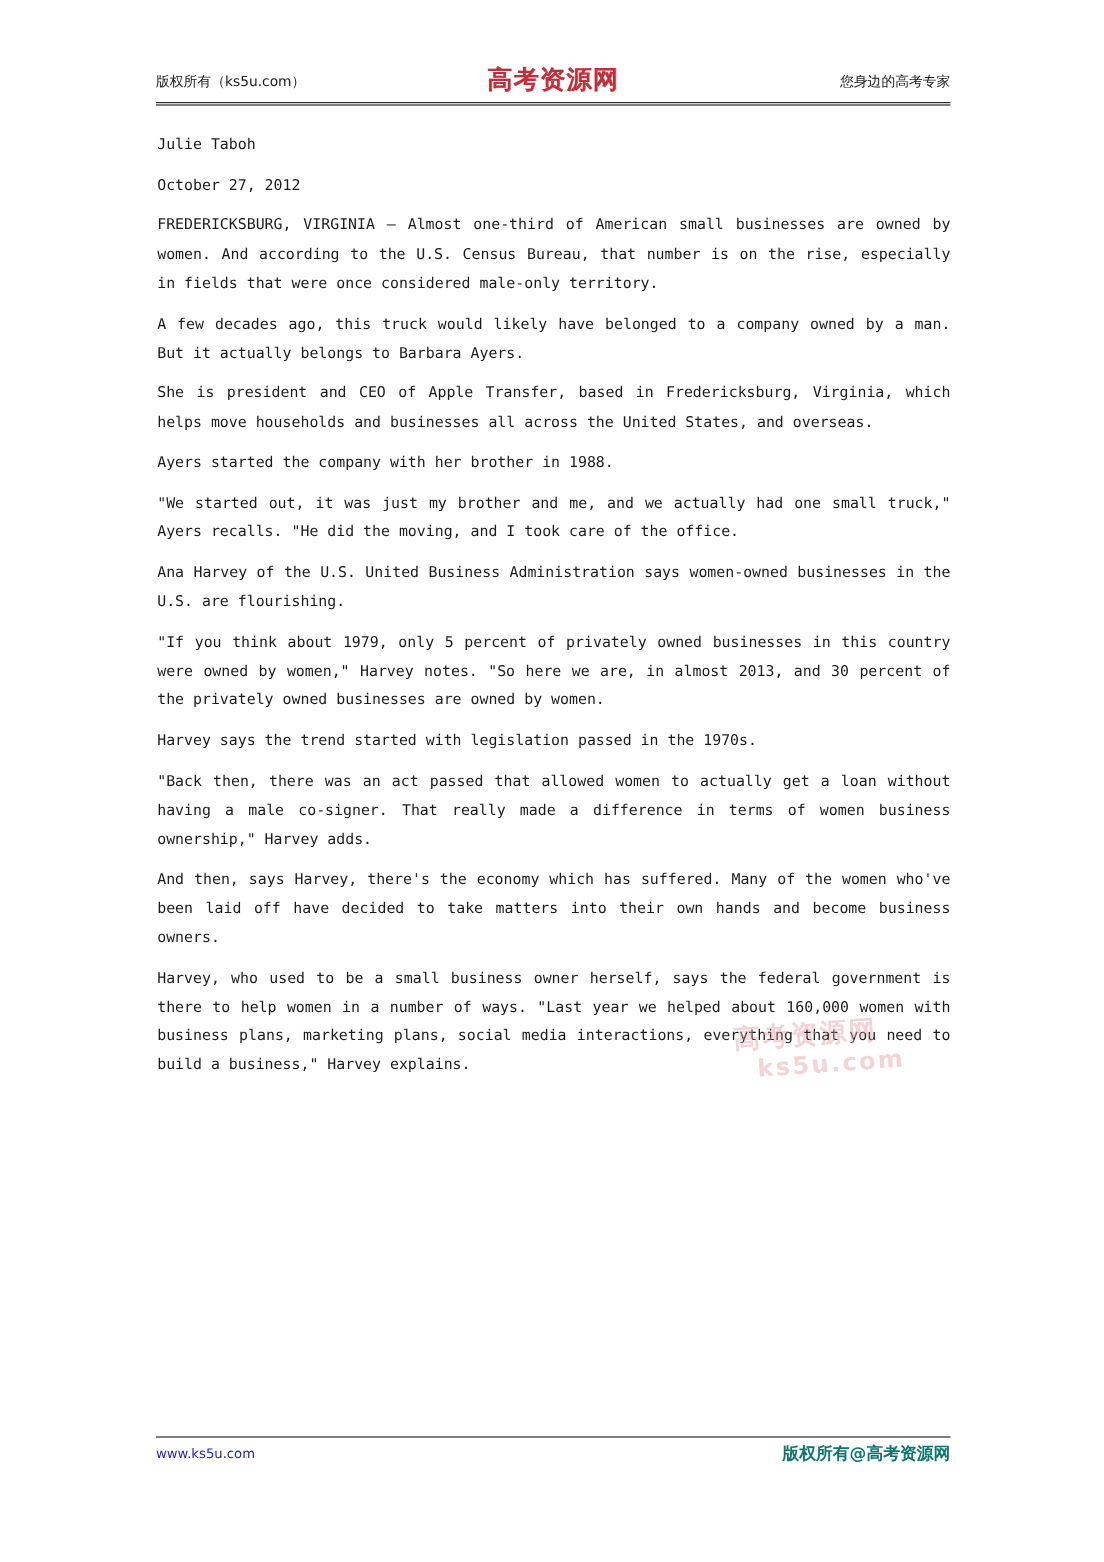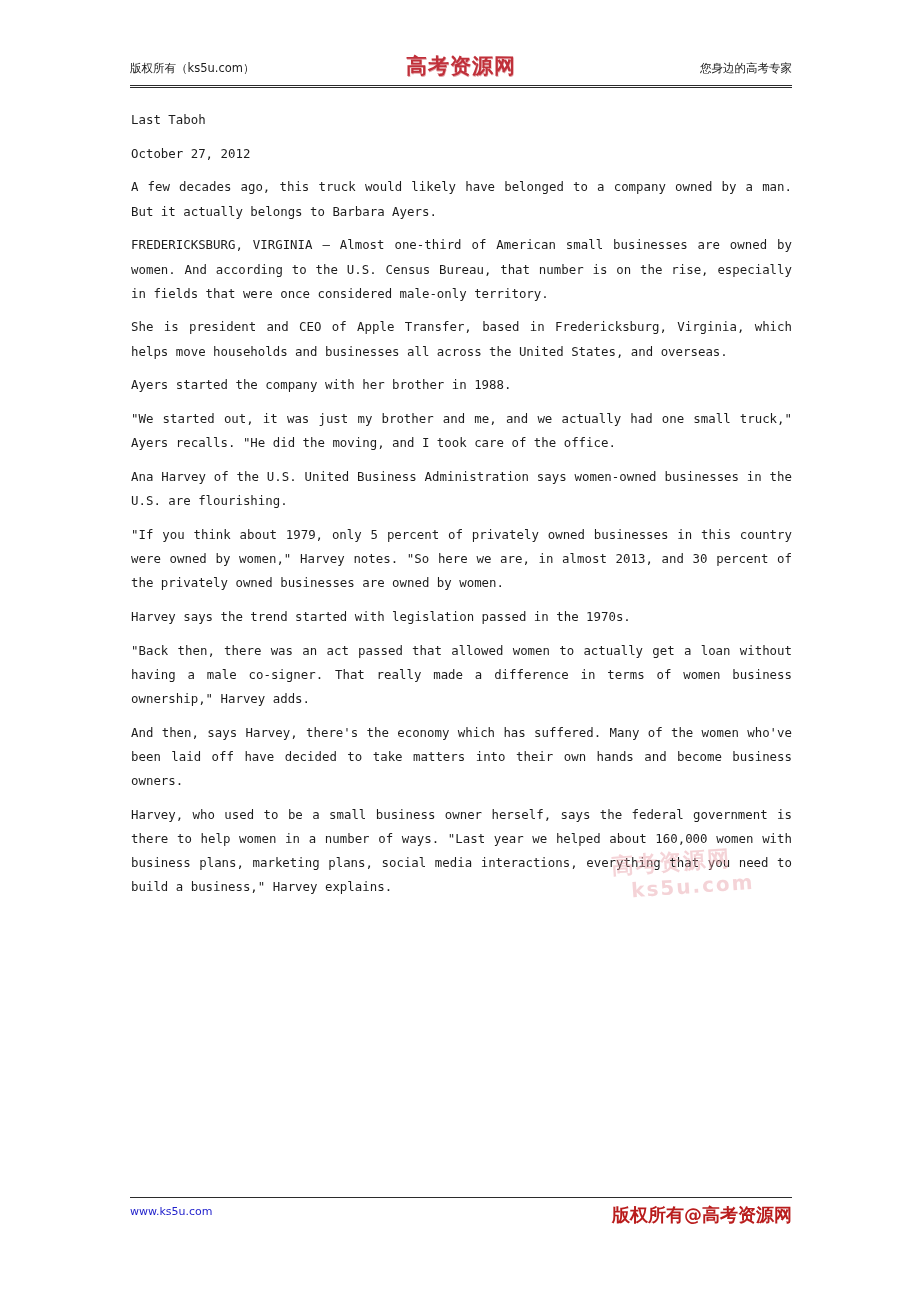--- a/index.html
+++ b/index.html
@@ -144,45 +144,45 @@
     font-family: "DejaVu Sans", "Liberation Sans", sans-serif;
     font-size: 11px;
     color: #2222cc;
     white-space: nowrap;
   }
   .footer-right {
     position: absolute;
     right: 0;
     top: -2px;
     font-family: "DejaVu Sans", "Liberation Sans", sans-serif;
-    font-size: 18px;
+    font-size: 14px;
     font-weight: bold;
-    color: #b91c1c;
+    color: #0f766e;
     white-space: nowrap;
   }
 </style>
 </head>
 <body>
 
 <div class="page">
 
   <div class="page-header">
     <div class="header-row">
       <div class="header-left">版权所有（ks5u.com）</div>
       <div class="header-logo">高考资源网</div>
       <div class="header-right">您身边的高考专家</div>
     </div>
   </div>
   <div class="header-rule"></div>
 
   <div class="content">
-    <p class="para">Last Taboh</p>
+    <p class="para">Julie Taboh</p>
     <p class="para">October 27, 2012</p>
+    <p class="para">FREDERICKSBURG, VIRGINIA — Almost one-third of American small businesses are owned by women. And according to the U.S. Census Bureau, that number is on the rise, especially in fields that were once considered male-only territory.</p>
     <p class="para">A few decades ago, this truck would likely have belonged to a company owned by a man. But it actually belongs to Barbara Ayers.</p>
-    <p class="para">FREDERICKSBURG, VIRGINIA — Almost one-third of American small businesses are owned by women. And according to the U.S. Census Bureau, that number is on the rise, especially in fields that were once considered male-only territory.</p>
     <p class="para">She is president and CEO of Apple Transfer, based in Fredericksburg, Virginia, which helps move households and businesses all across the United States, and overseas.</p>
     <p class="para">Ayers started the company with her brother in 1988.</p>
     <p class="para">"We started out, it was just my brother and me, and we actually had one small truck," Ayers recalls. "He did the moving, and I took care of the office.</p>
     <p class="para">Ana Harvey of the U.S. United Business Administration says women-owned businesses in the U.S. are flourishing.</p>
     <p class="para">"If you think about 1979, only 5 percent of privately owned businesses in this country were owned by women," Harvey notes. "So here we are, in almost 2013, and 30 percent of the privately owned businesses are owned by women.</p>
     <p class="para">Harvey says the trend started with legislation passed in the 1970s.</p>
     <p class="para">"Back then, there was an act passed that allowed women to actually get a loan without having a male co-signer. That really made a difference in terms of women business ownership," Harvey adds.</p>
     <p class="para">And then, says Harvey, there's the economy which has suffered. Many of the women who've been laid off have decided to take matters into their own hands and become business owners.</p>
     <p class="para">Harvey, who used to be a small business owner herself, says the federal government is there to help women in a number of ways. "Last year we helped about 160,000 women with business plans, marketing plans, social media interactions, everything that you need to build a business," Harvey explains.</p>
   </div>

